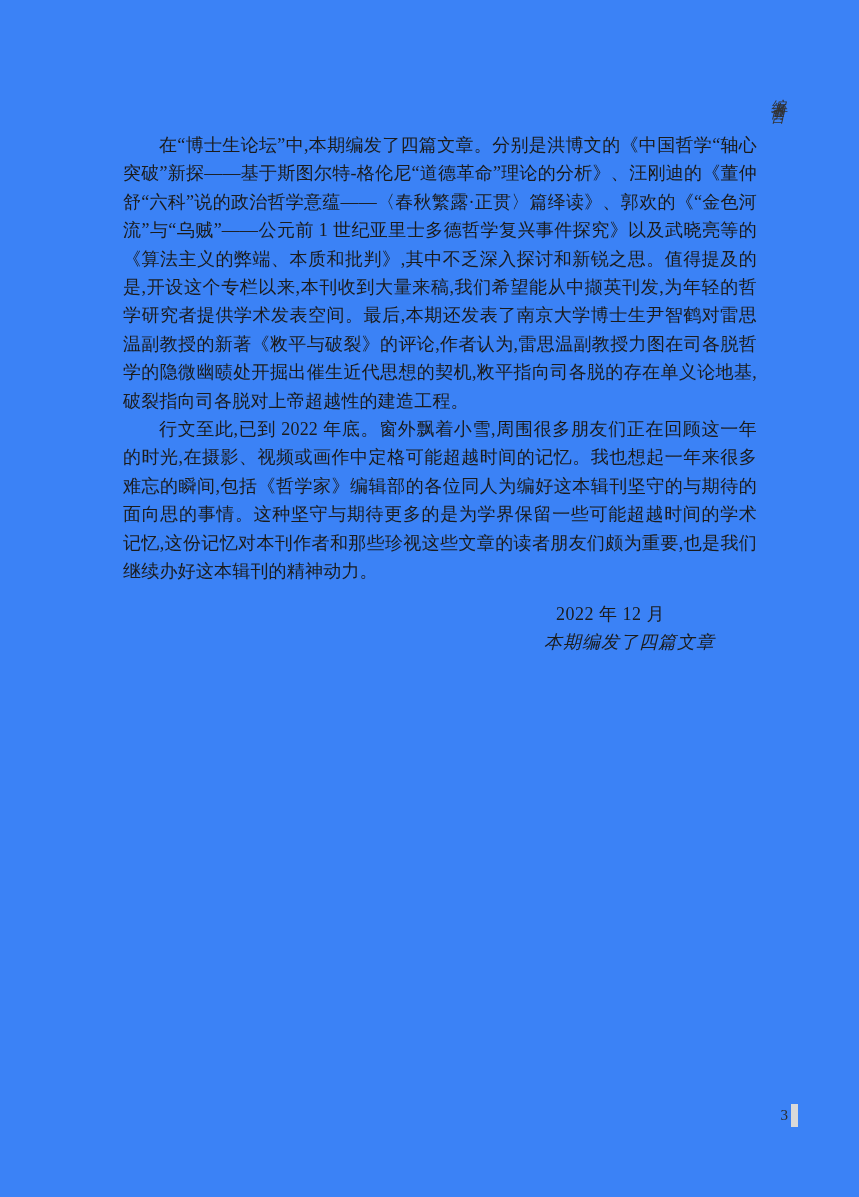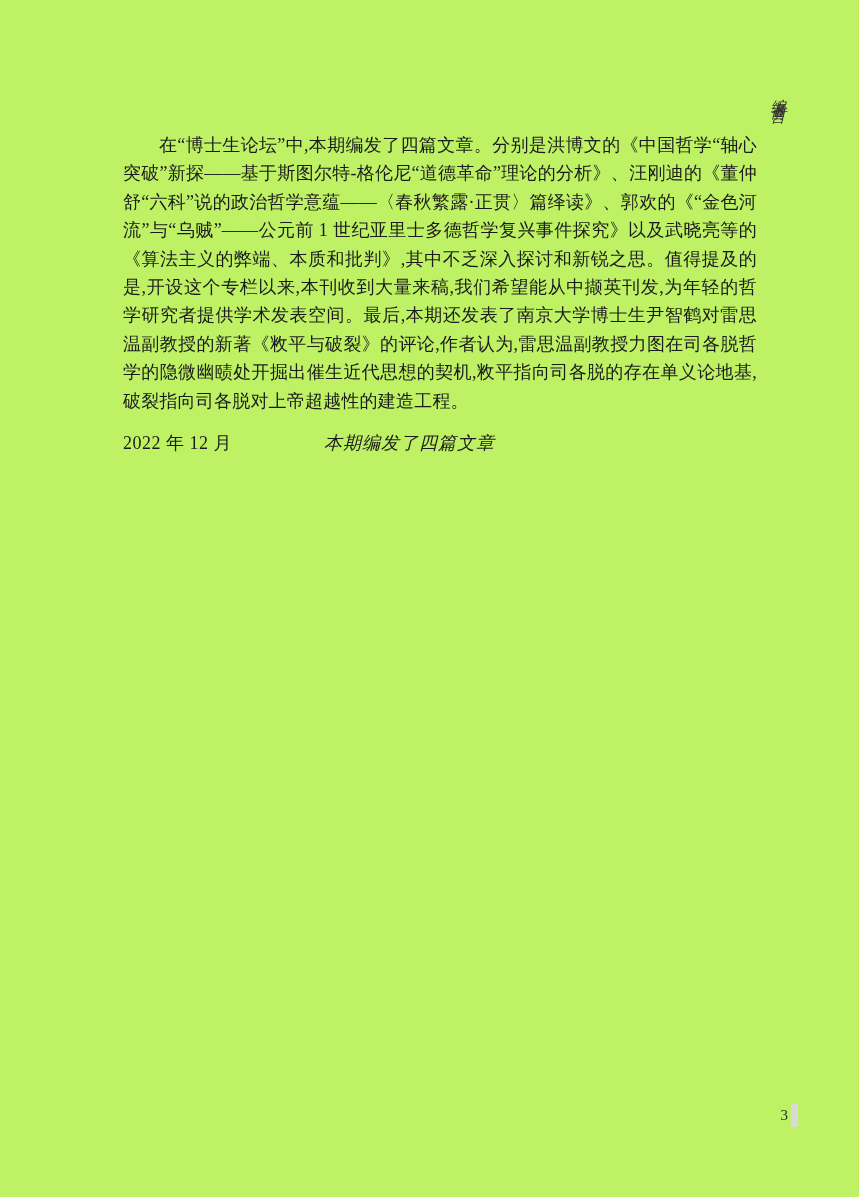--- a/index.html
+++ b/index.html
@@ -4,21 +4,21 @@
 <style>
   html, body {
     margin: 0;
     padding: 0;
     background: #ffffff;
   }
   .page {
     position: relative;
     width: 859px;
     height: 1197px;
-    background: #bef264;
+    background: #3b82f6;
     overflow: hidden;
     font-family: "Liberation Serif", "DejaVu Serif", serif;
     color: #1b1b1b;
   }
   
   .side-label {
     position: absolute;
     left: 768px;
     top: 86px;
     writing-mode: vertical-rl;
@@ -40,20 +40,21 @@
     font-size: 18px;
     line-height: 28.4px;
     text-align: justify;
     text-indent: 2em;
     letter-spacing: 0.2px;
   }
   
   .signature {
     margin-top: 14px;
     display: flex;
+    flex-direction: column;
     align-items: flex-end;
     font-size: 18px;
     line-height: 28.4px;
   }
   .sig-date {
     margin-right: 92px;
     letter-spacing: 0.5px;
   }
   .sig-place {
     margin-right: 42px;
@@ -83,20 +84,21 @@
 </head>
 <body>
 
 <div class="page">
 
   <div class="side-label">编者前言</div>
 
   <div class="text-block">
 
     <p class="para">在“博士生论坛”中,本期编发了四篇文章。分别是洪博文的《中国哲学“轴心突破”新探——基于斯图尔特-格伦尼“道德革命”理论的分析》、汪刚迪的《董仲舒“六科”说的政治哲学意蕴——〈春秋繁露·正贯〉篇绎读》、郭欢的《“金色河流”与“乌贼”——公元前 1 世纪亚里士多德哲学复兴事件探究》以及武晓亮等的《算法主义的弊端、本质和批判》,其中不乏深入探讨和新锐之思。值得提及的是,开设这个专栏以来,本刊收到大量来稿,我们希望能从中撷英刊发,为年轻的哲学研究者提供学术发表空间。最后,本期还发表了南京大学博士生尹智鹤对雷思温副教授的新著《敉平与破裂》的评论,作者认为,雷思温副教授力图在司各脱哲学的隐微幽赜处开掘出催生近代思想的契机,敉平指向司各脱的存在单义论地基,破裂指向司各脱对上帝超越性的建造工程。</p>
+      <p class="para">行文至此,已到 2022 年底。窗外飘着小雪,周围很多朋友们正在回顾这一年的时光,在摄影、视频或画作中定格可能超越时间的记忆。我也想起一年来很多难忘的瞬间,包括《哲学家》编辑部的各位同人为编好这本辑刊坚守的与期待的面向思的事情。这种坚守与期待更多的是为学界保留一些可能超越时间的学术记忆,这份记忆对本刊作者和那些珍视这些文章的读者朋友们颇为重要,也是我们继续办好这本辑刊的精神动力。</p>
       <div class="signature">
       <div class="sig-date">2022 年 12 月</div>
       <div class="sig-place">本期编发了四篇文章</div>
     </div>
   </div>
 
   <div class="folio-number">3</div>
   <div class="folio-bar" style="background: rgb(217, 217, 217);"></div>
 
 </div>

